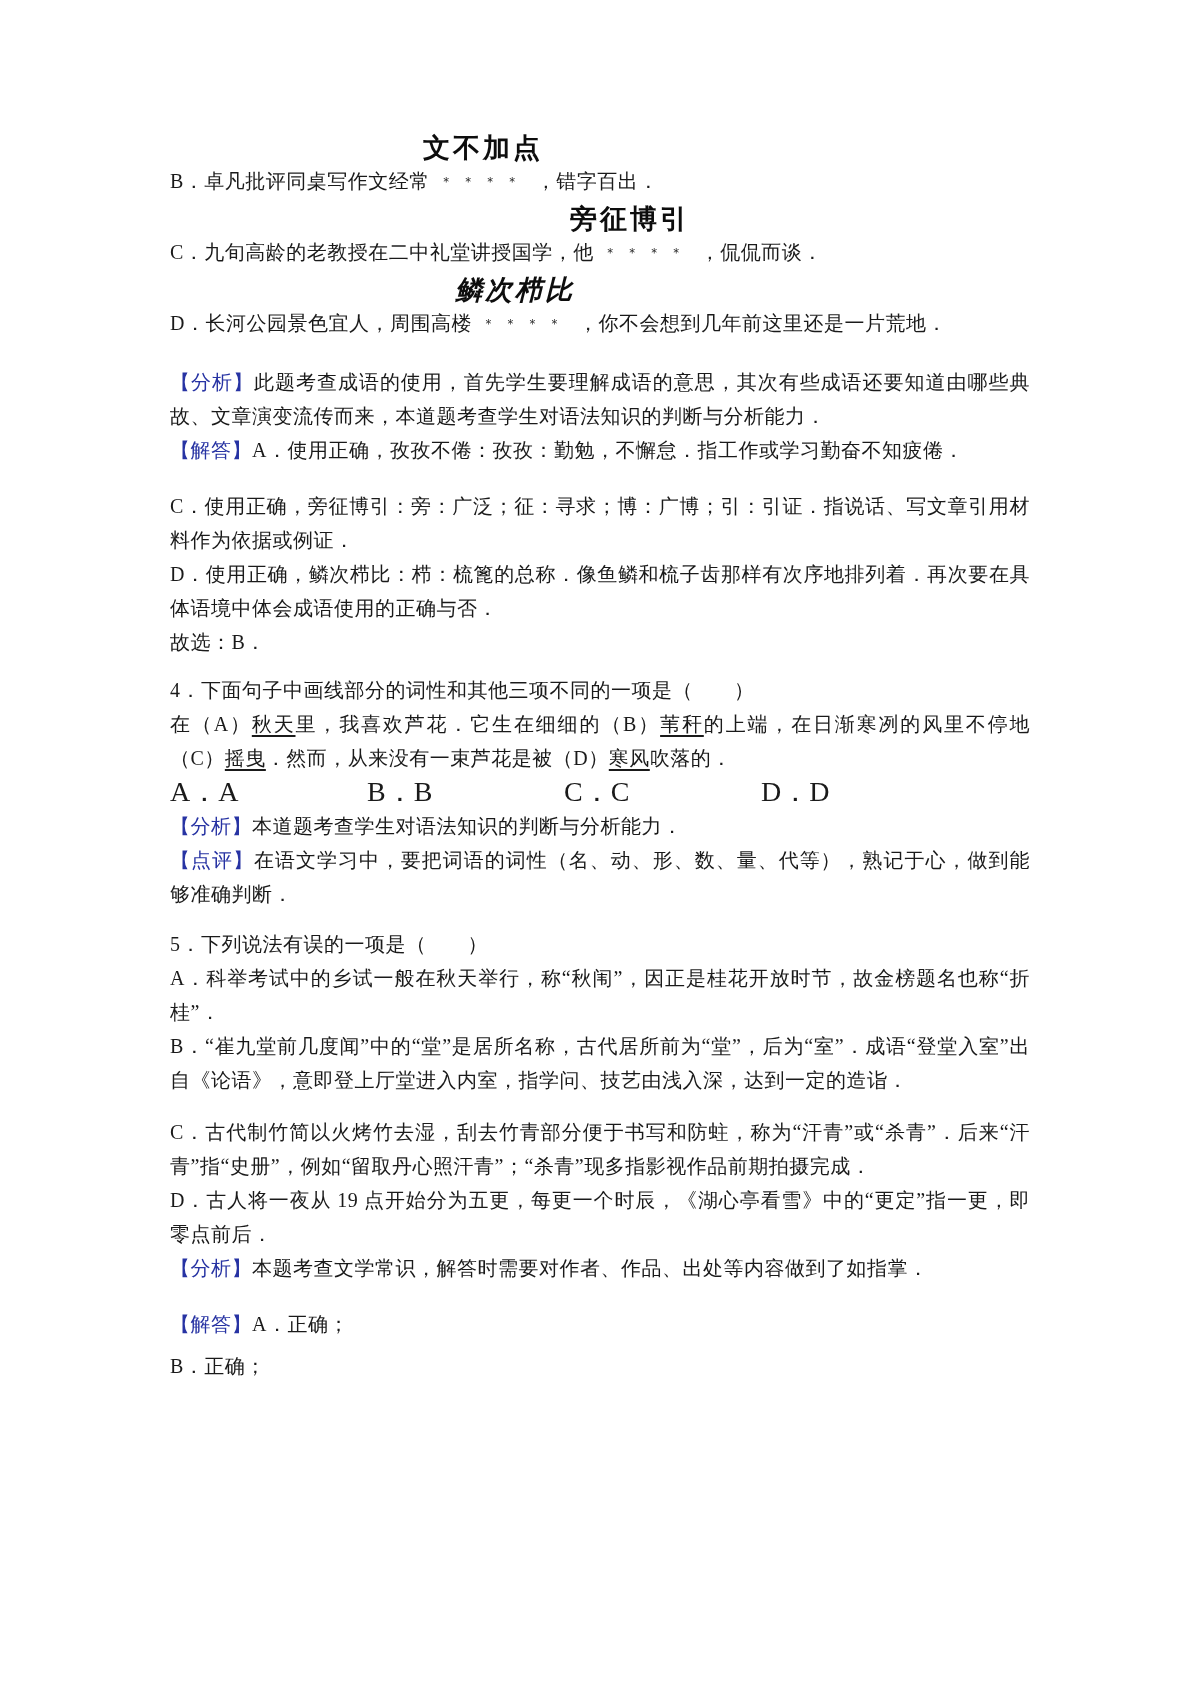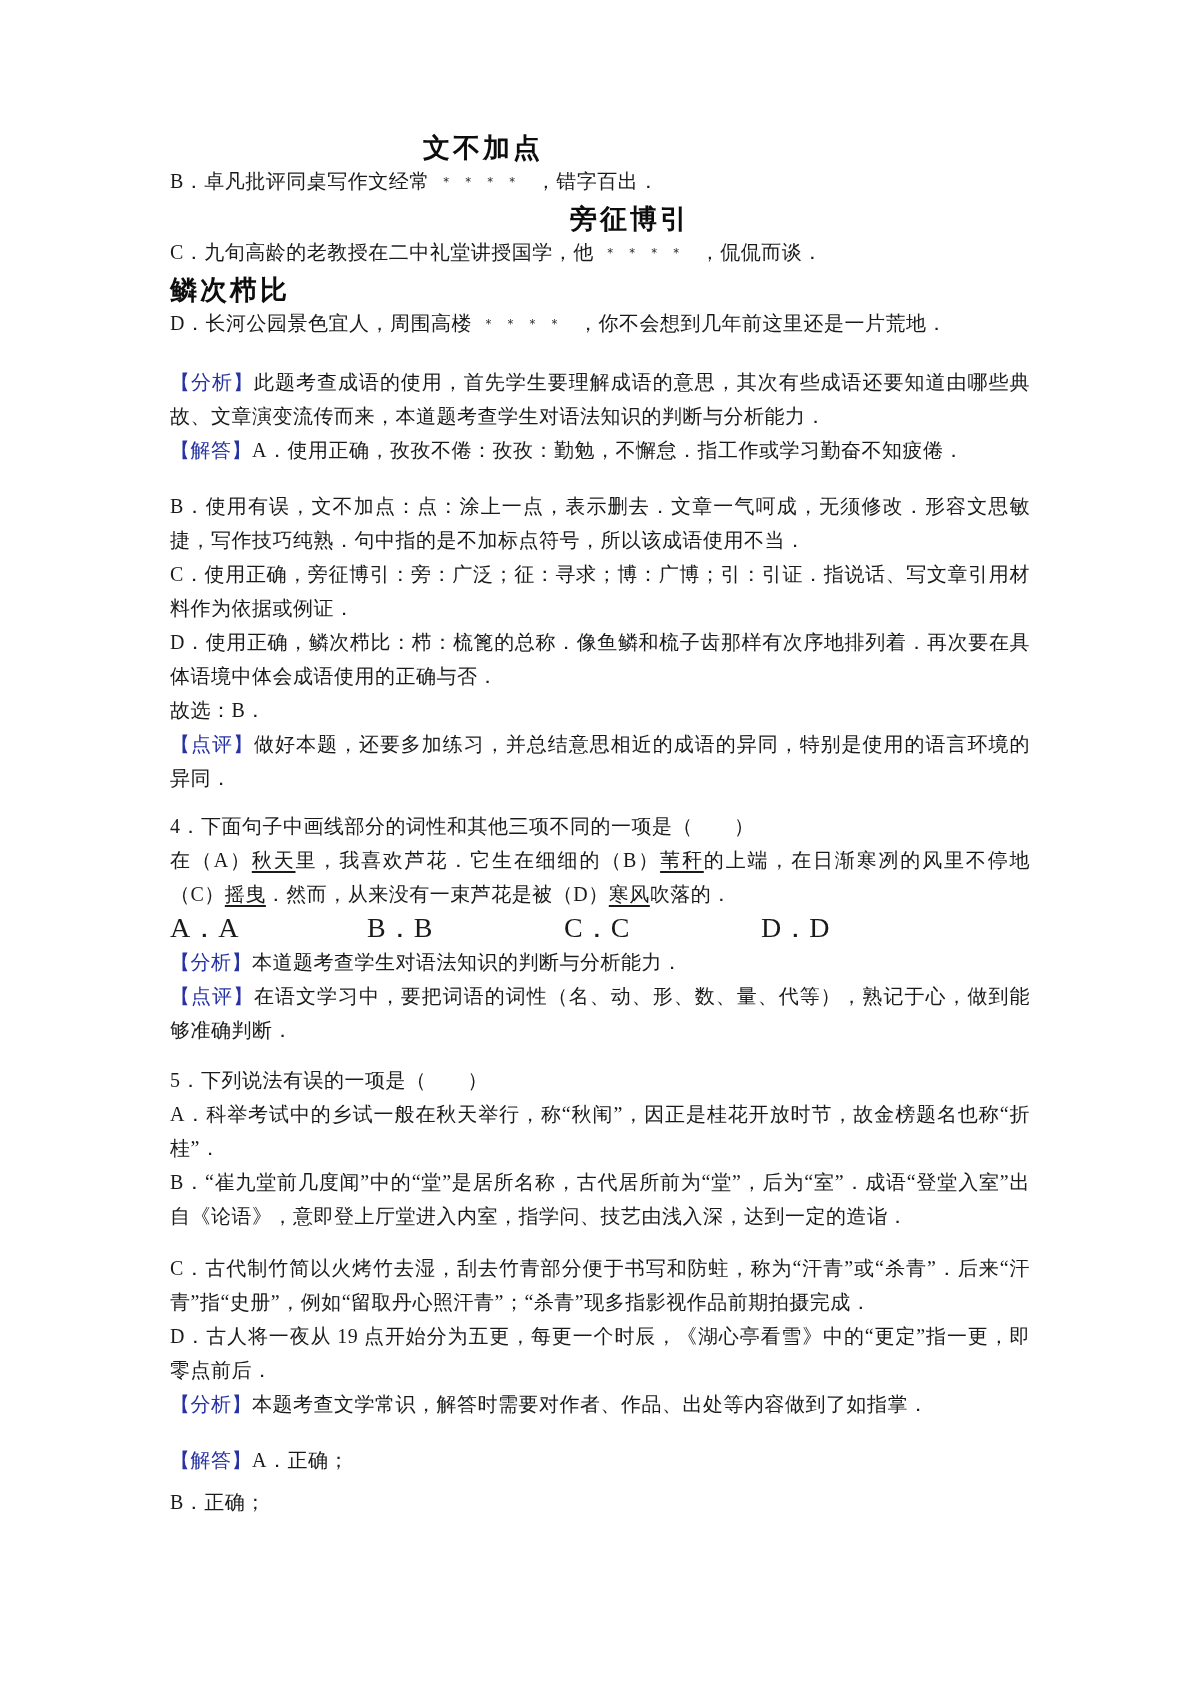--- a/index.html
+++ b/index.html
@@ -63,31 +63,29 @@
 </style>
 </head>
 <body style="background: rgb(255, 255, 255); color: rgb(26, 26, 26);">
 
 <div class="page">
   <div class="content">
       <div class="idiom" style="margin-left: 253px;">文不加点</div>
       <p class="para"><span class="seg-n">B．卓凡批评同桌写作文经常</span><span class="seg-stars">＊＊＊＊</span><span class="seg-n">，错字百出．</span></p>
       <div class="idiom" style="margin-left: 400px;">旁征博引</div>
       <p class="para"><span class="seg-n">C．九旬高龄的老教授在二中礼堂讲授国学，他</span><span class="seg-stars">＊＊＊＊</span><span class="seg-n">，侃侃而谈．</span></p>
-      <div class="idiom" style="">鳞次栉比</div>
+      <div class="idiom" style="margin-left: 285px; font-style: italic;">鳞次栉比</div>
       <p class="para"><span class="seg-n">D．长河公园景色宜人，周围高楼</span><span class="seg-stars">＊＊＊＊</span><span class="seg-n">，你不会想到几年前这里还是一片荒地．</span></p>
       <div class="gap" style="height: 24px;"></div>
       <p class="para"><span class="seg-b">【分析】</span><span class="seg-n">此题考查成语的使用，首先学生要理解成语的意思，其次有些成语还要知道由哪些典故、文章演变流传而来，本道题考查学生对语法知识的判断与分析能力．</span></p>
       <p class="para"><span class="seg-b">【解答】</span><span class="seg-n">A．使用正确，孜孜不倦：孜孜：勤勉，不懈怠．指工作或学习勤奋不知疲倦．</span></p>
       <div class="gap" style="height: 22px;"></div>
-      <p class="para"><span class="seg-n">B．使用有误，文不加点：点：涂上一点，表示删去．文章一气呵成，无须修改．形容文思敏捷，写作技巧纯熟．句中指的是不加标点符号，所以该成语使用不当．</span></p>
       <p class="para"><span class="seg-n">C．使用正确，旁征博引：旁：广泛；征：寻求；博：广博；引：引证．指说话、写文章引用材料作为依据或例证．</span></p>
       <p class="para"><span class="seg-n">D．使用正确，鳞次栉比：栉：梳篦的总称．像鱼鳞和梳子齿那样有次序地排列着．再次要在具体语境中体会成语使用的正确与否．</span></p>
       <p class="para"><span class="seg-n">故选：B．</span></p>
-      <p class="para"><span class="seg-b">【点评】</span><span class="seg-n">做好本题，还要多加练习，并总结意思相近的成语的异同，特别是使用的语言环境的异同．</span></p>
       <div class="gap" style="height: 14px;"></div>
       <p class="para"><span class="seg-n">4．下面句子中画线部分的词性和其他三项不同的一项是（　　）</span></p>
       <p class="para"><span class="seg-n">在（A）</span><span class="seg-u">秋天</span><span class="seg-n">里，我喜欢芦花．它生在细细的（B）</span><span class="seg-u">苇秆</span><span class="seg-n">的上端，在日渐寒冽的风里不停地（C）</span><span class="seg-u">摇曳</span><span class="seg-n">．然而，从来没有一束芦花是被（D）</span><span class="seg-u">寒风</span><span class="seg-n">吹落的．</span></p>
       <div class="options-row"><span class="opt">A．A</span><span class="opt">B．B</span><span class="opt">C．C</span><span class="opt">D．D</span></div>
       <p class="para"><span class="seg-b">【分析】</span><span class="seg-n">本道题考查学生对语法知识的判断与分析能力．</span></p>
       <p class="para"><span class="seg-b">【点评】</span><span class="seg-n">在语文学习中，要把词语的词性（名、动、形、数、量、代等），熟记于心，做到能够准确判断．</span></p>
       <div class="gap" style="height: 16px;"></div>
       <p class="para"><span class="seg-n">5．下列说法有误的一项是（　　）</span></p>
       <p class="para"><span class="seg-n">A．科举考试中的乡试一般在秋天举行，称“秋闱”，因正是桂花开放时节，故金榜题名也称“折桂”．</span></p>
       <p class="para"><span class="seg-n">B．“崔九堂前几度闻”中的“堂”是居所名称，古代居所前为“堂”，后为“室”．成语“登堂入室”出自《论语》，意即登上厅堂进入内室，指学问、技艺由浅入深，达到一定的造诣．</span></p>

